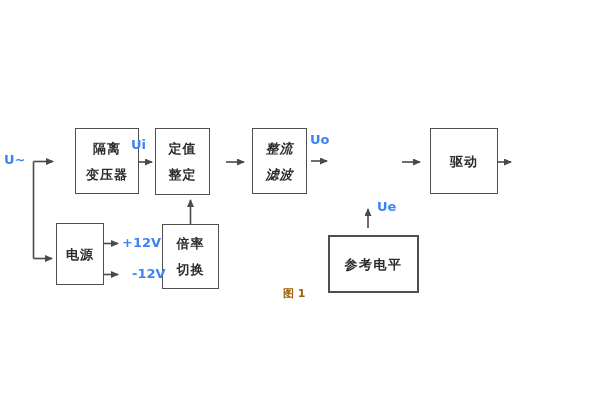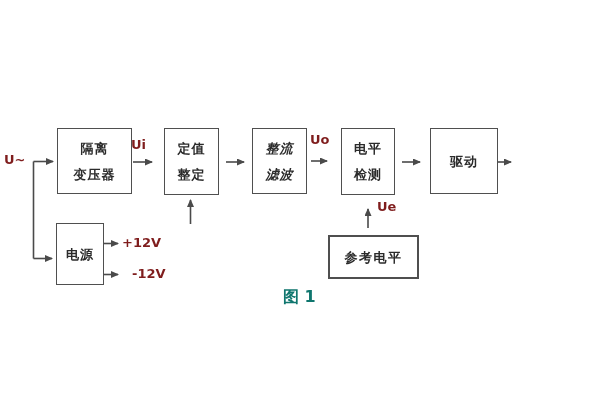--- a/index.html
+++ b/index.html
@@ -26,49 +26,49 @@
     align-items: center;
     justify-content: center;
     gap: 13px;
     font-size: 13px;
     font-weight: 600;
     letter-spacing: 1px;
     color: #2b2b2b;
     line-height: 1;
     text-align: center;
   }
-  .b-iso   { left: 57px;  top: 128px; width: 75px; height: 66px; }
-  .b-set   { left: 164px; top: 128px; width: 55px; height: 67px; }
+  .b-iso   { left: 75px;  top: 128px; width: 64px; height: 66px; }
+  .b-set   { left: 155px; top: 128px; width: 55px; height: 67px; }
   .b-rect  { left: 252px; top: 128px; width: 55px; height: 66px; font-style: italic; }
   .b-level { left: 341px; top: 128px; width: 54px; height: 67px; }
   .b-drive { left: 430px; top: 128px; width: 68px; height: 66px; }
   .b-relay { left: 519px; top: 128px; width: 72px; height: 66px; }
   .b-power { left: 56px;  top: 223px; width: 48px; height: 62px; }
   .b-ratio { left: 162px; top: 224px; width: 57px; height: 65px; }
-  .b-ref   { left: 328px; top: 235px; width: 91px; height: 44px; border-width: 2px; letter-spacing: 1.5px; }
+  .b-ref   { left: 328px; top: 235px; width: 91px; height: 58px; border-width: 2px; letter-spacing: 1.5px; }
   .flabel {
     position: absolute;
     font-size: 13px;
     font-weight: 600;
-    color: #7f1d1d;
+    color: #3b82f6;
     line-height: 1;
     white-space: nowrap;
   }
   .lbl-input { left: 4px;   top: 153px; }
   .lbl-ui    { left: 131px; top: 138px; }
   .lbl-uo    { left: 310px; top: 133px; }
   .lbl-ue    { left: 377px; top: 200px; }
   .lbl-plus  { left: 122px; top: 236px; text-align: right; }
   .lbl-minus { left: 132px; top: 267px; }
   .caption {
     position: absolute;
     left: 283px; top: 288px;
-    font-size: 16px;
+    font-size: 11px;
     font-weight: 600;
-    color: #0f766e;
+    color: #a16207;
     line-height: 1.15;
   }
   .wires line, .wires path {
     stroke: #4a4a4a;
     stroke-width: 1.6;
     fill: none;
   }
 </style>
 </head>
 <body>
@@ -103,34 +103,34 @@
   <div class="block b-set">
     <span>定值</span>
     <span>整定</span>
   </div>
 
   <div class="block b-rect">
     <span>整流</span>
     <span>滤波</span>
   </div>
 
-  <div class="block b-level">
-    <span>电平</span>
-    <span>检测</span>
-  </div>
 
   <div class="block b-drive">
     <span>驱动</span>
   </div>
 
 
   <div class="block b-power">
     <span>电源</span>
   </div>
 
+  <div class="block b-ratio">
+    <span>倍率</span>
+    <span>切换</span>
+  </div>
 
   <div class="block b-ref">
     <span>参考电平</span>
   </div>
 
   <span class="flabel lbl-input">U~</span>
   <span class="flabel lbl-ui">Ui</span>
   <span class="flabel lbl-uo">Uo</span>
   <span class="flabel lbl-ue">Ue</span>
   <span class="flabel lbl-plus">+12V</span>

